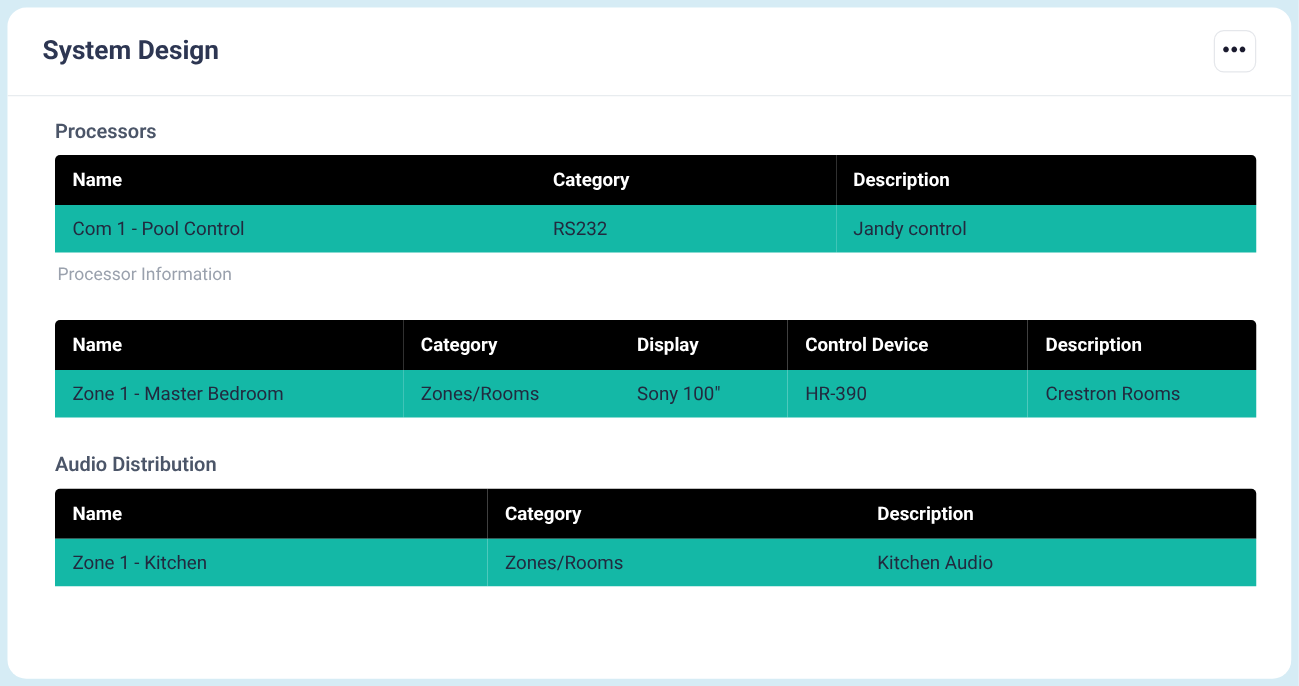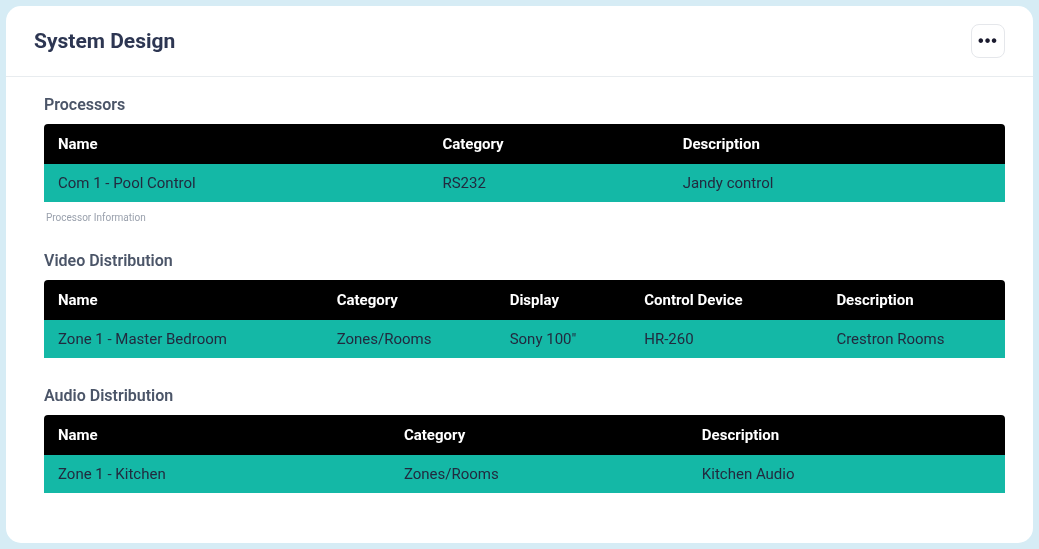--- a/index.html
+++ b/index.html
@@ -84,21 +84,21 @@
     tbody td {
       padding: 10px 14px;
       color: #222a3f;
       background: #14b8a6;
       border-bottom: 1px solid #a9d5ee;
     }
     tbody tr:last-child td {
       border-bottom: none;
     }
     .footer-note {
-      font-size: 10px;
+      font-size: 14px;
       color: #9aa1ad;
       padding: 10px 2px 0 2px;
     }
   </style>
 </head>
 <body>
 
 <div class="card">
   <div class="card-header">
     <h1 class="card-title">System Design</h1>
@@ -129,21 +129,20 @@
             <td>Com 1 - Pool Control</td>
             <td>RS232</td>
             <td>Jandy control</td>
           </tr>
         </tbody>
       </table>
       <div class="footer-note">Processor Information</div>
     </div>
 
     <div class="section">
-      <div class="section-title">Video Distribution</div>
       <table>
         <colgroup>
           <col style="width:29%">
           <col style="width:18%">
           <col style="width:14%">
           <col style="width:20%">
           <col style="width:19%">
         </colgroup>
         <thead>
           <tr>
@@ -152,21 +151,21 @@
             <th>Display</th>
             <th>Control Device</th>
             <th>Description</th>
           </tr>
         </thead>
         <tbody>
           <tr>
             <td>Zone 1 - Master Bedroom</td>
             <td>Zones/Rooms</td>
             <td>Sony 100"</td>
-            <td>HR-260</td>
+            <td>HR-390</td>
             <td>Crestron Rooms</td>
           </tr>
         </tbody>
       </table>
     </div>
 
     <div class="section">
       <div class="section-title">Audio Distribution</div>
       <table>
         <colgroup>

